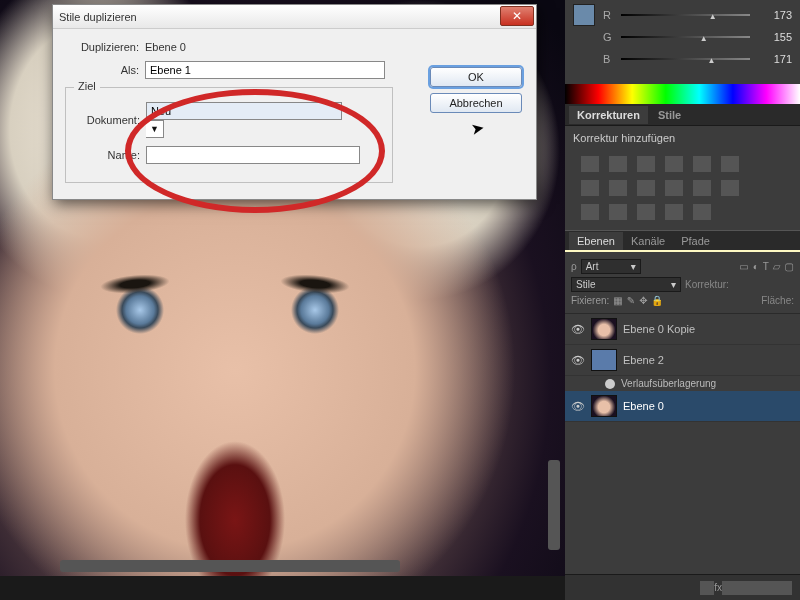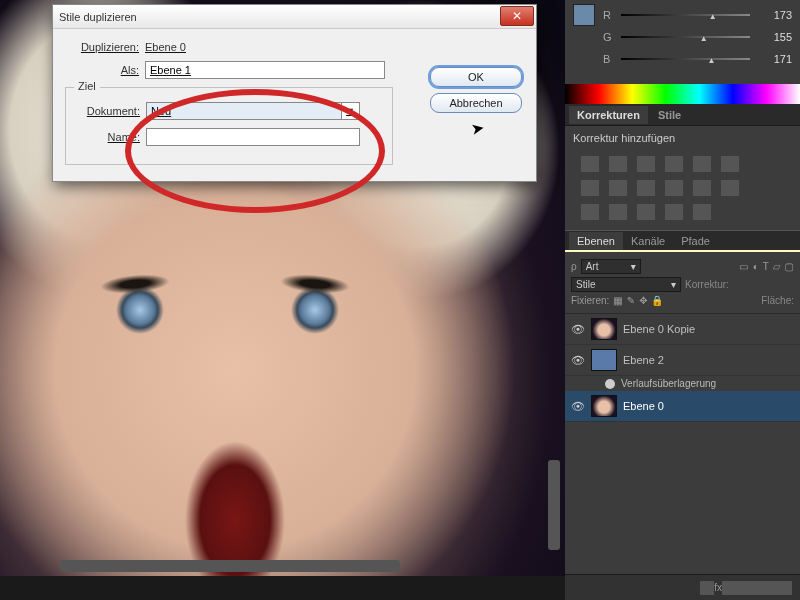--- a/index.html
+++ b/index.html
@@ -66,32 +66,32 @@
 .dot { width: 10px; height: 10px; border-radius: 50%; background: #ccc; display: inline-block; }
 
 .footer { position: absolute; bottom: 0; height: 26px; left: 0; right: 0; background: #323232; border-top: 1px solid #1a1a1a; display: flex; align-items: center; justify-content: flex-end; padding: 0 8px; color: #999; font-size: 10px; }
 .footer span.ico { width: 14px; height: 14px; background: #555; display: inline-block; }
 
 
 .dialog { position: absolute; left: 52px; top: 4px; width: 485px; background: #f0f0f0; border: 1px solid #888; box-shadow: 2px 4px 14px rgba(0,0,0,.6); font-size: 11px; color: #111; }
 .titlebar { height: 24px; background: linear-gradient(#fff,#e8e8e8); border-bottom: 1px solid #ccc; display: flex; align-items: center; padding: 0 6px; position: relative; }
 .title-text { color: #333; }
 .close-btn { position: absolute; right: 2px; top: 1px; width: 34px; height: 20px; background: linear-gradient(#e08070,#c83020); color: #fff; text-align: center; line-height: 18px; border: 1px solid #803020; border-radius: 2px; font-size: 12px; cursor: pointer; }
-.dialog-body { padding: 12px 12px 16px; position: relative; text-decoration: underline; }
+.dialog-body { padding: 12px 12px 16px; position: relative; }
 .row { display: flex; align-items: center; margin-bottom: 8px; }
 .label { width: 74px; text-align: right; margin-right: 6px; color: #333; }
 .static-val { color: #333; }
 .tinput { border: 1px solid #888; padding: 2px 4px; font-size: 11px; background: #fff; }
 .fieldset { border: 1px solid #c0c0c0; padding: 14px 10px 10px; margin-top: 6px; position: relative; width: 328px; }
 .fieldset .legend { position: absolute; top: -8px; left: 8px; background: #f0f0f0; padding: 0 4px; font-size: 11px; color: #333; }
-.combo { display: flex; }
+.combo { display: flex; flex-direction: column; }
 .combo input { width: 196px; border: 1px solid #888; background: #e4ecf6; padding: 2px 4px; font-size: 11px; }
 .combo .arrow { width: 18px; border: 1px solid #888; border-left: none; background: #fff; text-align: center; font-size: 9px; line-height: 16px; cursor: pointer; }
 .btns { position: absolute; right: 14px; top: 38px; display: flex; flex-direction: column; gap: 6px; }
-.winbtn { width: 92px; padding: 3px 0; border: 1px solid #6a8ab8; border-radius: 9px; background: linear-gradient(#fff,#e0e8f2); cursor: pointer; font-size: 11px; color: #222; }
+.winbtn { width: 92px; padding: 3px 0; border: 1px solid #6a8ab8; border-radius: 3px; background: linear-gradient(#fff,#e0e8f2); cursor: pointer; font-size: 11px; color: #222; }
 .winbtn.ok { box-shadow: 0 0 0 2px #6aa0e0; }
 .cursor { position: absolute; left: 418px; top: 90px; font-size: 16px; color: #000; pointer-events: none; transform: rotate(-10deg); }
 
 .red-circle { position: absolute; left: 72px; top: 84px; width: 260px; height: 124px; border: 6px solid #d02828; border-radius: 50%; pointer-events: none; }
 </style>
 </head>
 <body>
 
 <div class="canvas-area">
   <div class="photo"></div>

